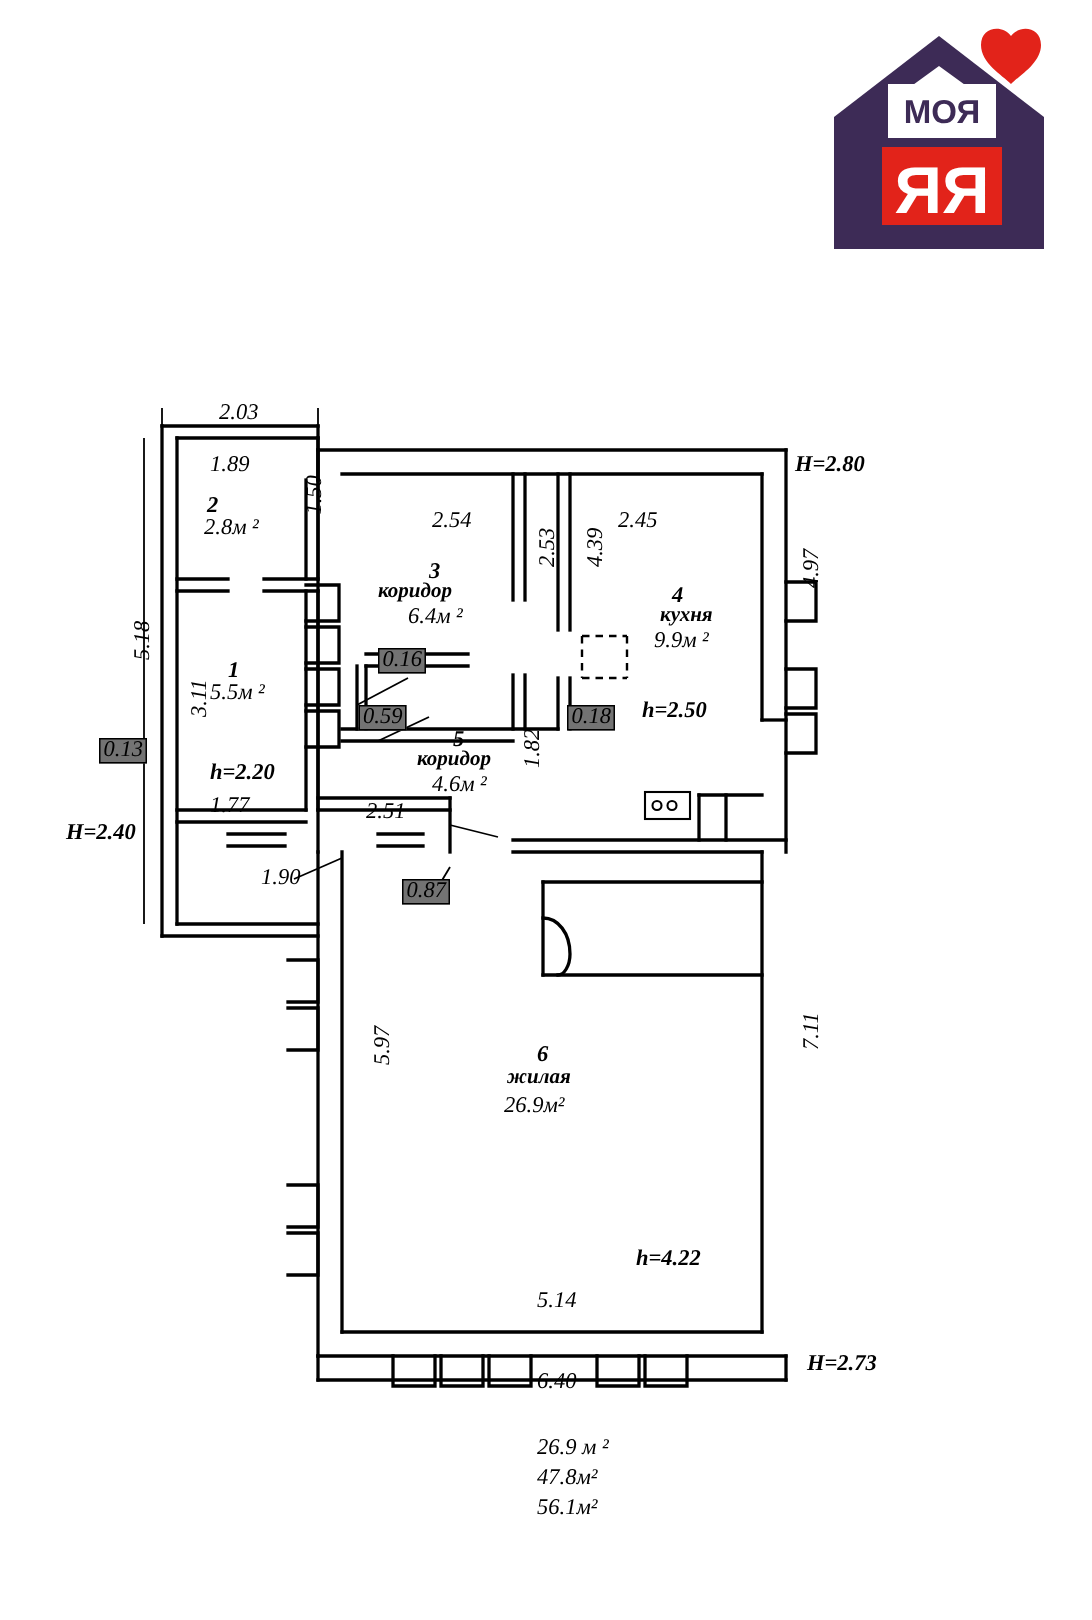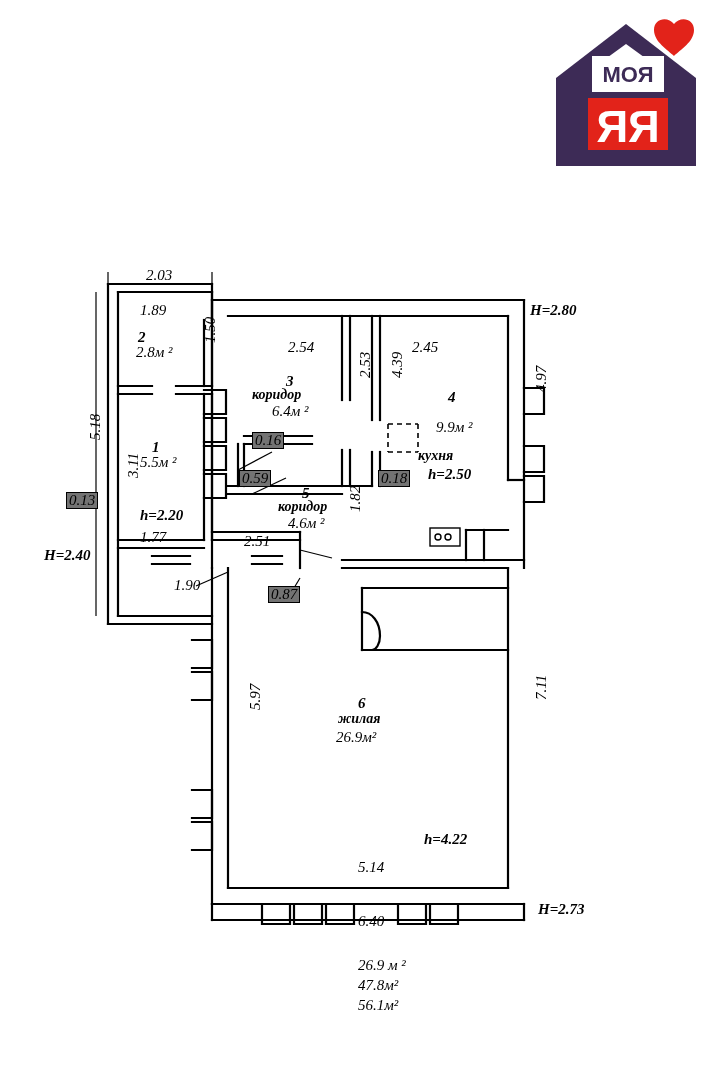--- a/index.html
+++ b/index.html
@@ -252,21 +252,21 @@
   <div class="label room-num" style="left:286px; top:374px;">3</div>
   <div class="label room-name" style="left:252px; top:388px;">коридор</div>
   <div class="label" style="left:272px; top:404px;">6.4м ²</div>
 
   <div class="label vert" style="left:358px; top:378px;">2.53</div>
   <div class="label vert" style="left:390px; top:378px;">4.39</div>
   <div class="label vert" style="left:348px; top:512px;">1.82</div>
 
   <div class="label" style="left:412px; top:340px;">2.45</div>
   <div class="label room-num" style="left:448px; top:390px;">4</div>
-  <div class="label room-name" style="left:418px; top:404px;margin-top:45px;">кухня</div>
+  <div class="label room-name" style="left:440px; top:404px;">кухня</div>
   <div class="label" style="left:436px; top:420px;">9.9м ²</div>
   <div class="label bold" style="left:428px; top:467px;text-align:right;">h=2.50</div>
   <div class="label vert" style="left:534px; top:392px;">4.97</div>
 
   <div class="label room-num" style="left:302px; top:486px;">5</div>
   <div class="label room-name" style="left:278px; top:500px;">коридор</div>
   <div class="label" style="left:288px; top:516px;">4.6м ²</div>
 
   <div class="label room-num" style="left:358px; top:696px;">6</div>
   <div class="label room-name" style="left:338px; top:712px;">жилая</div>

